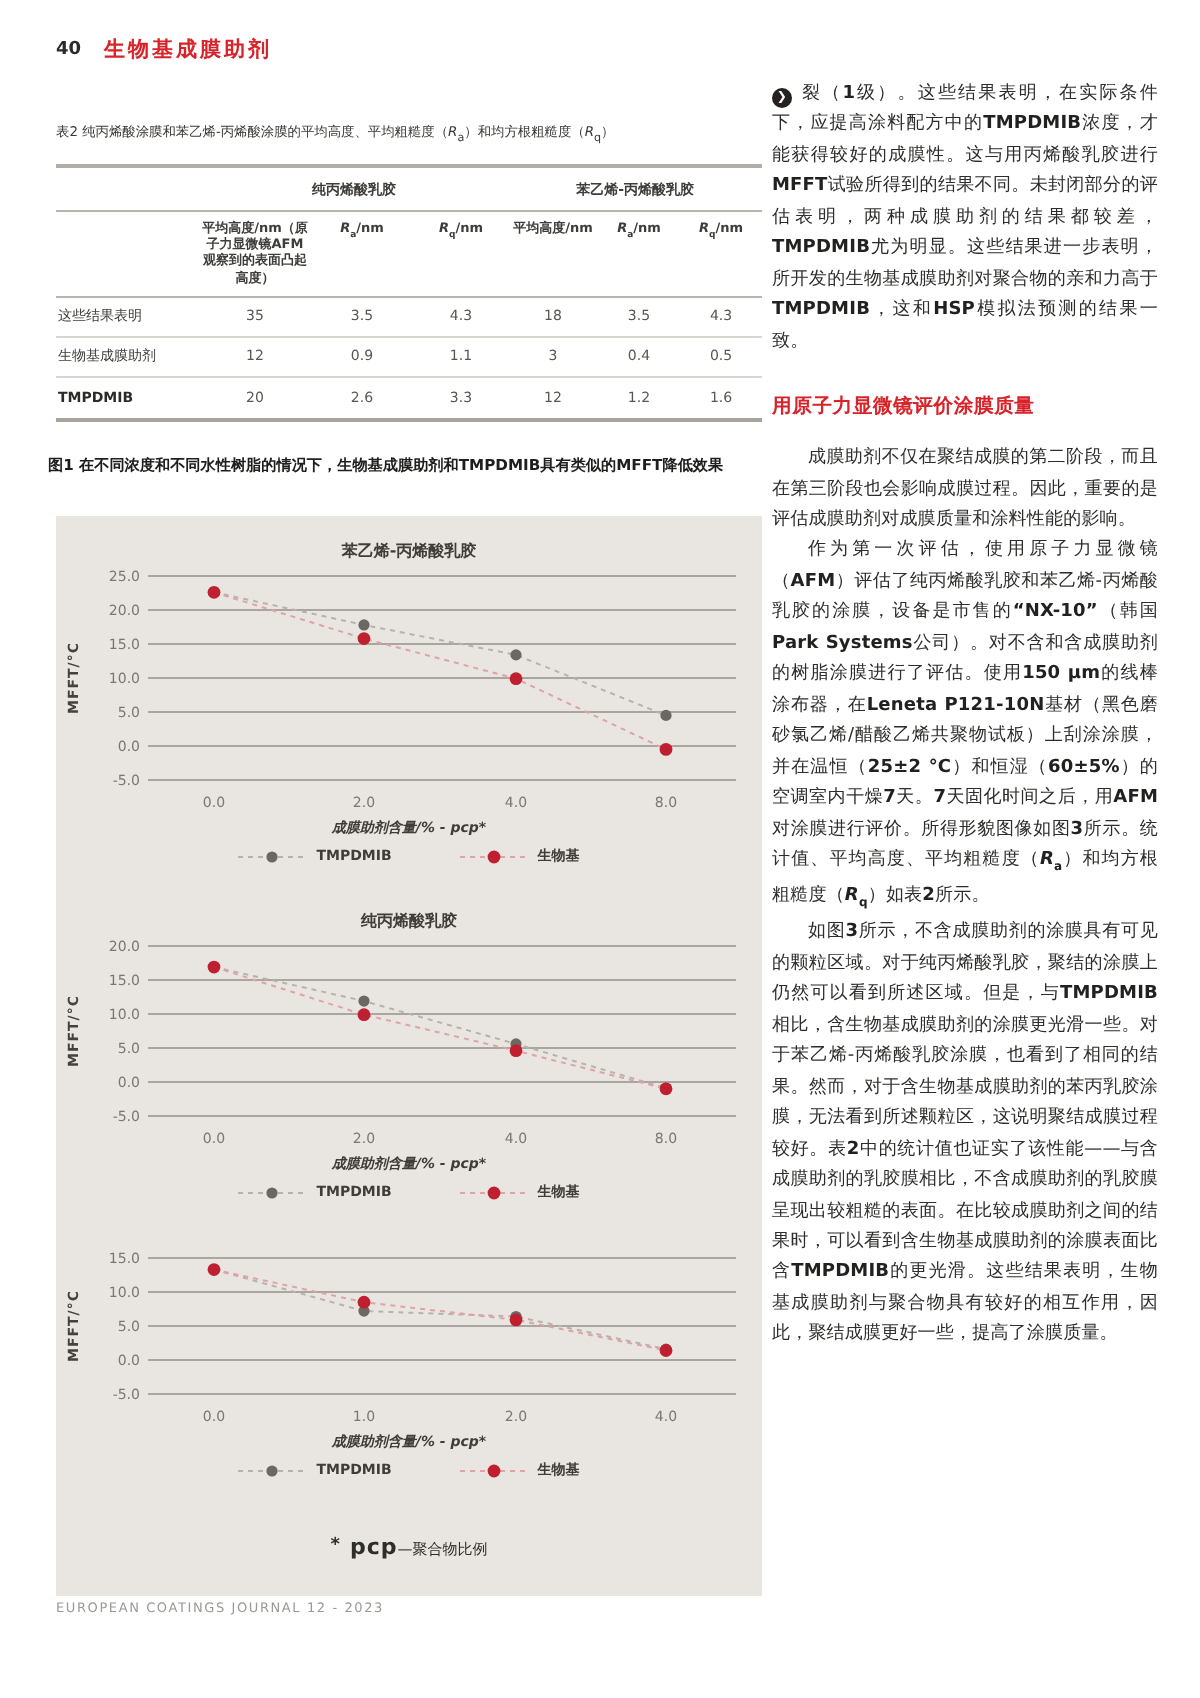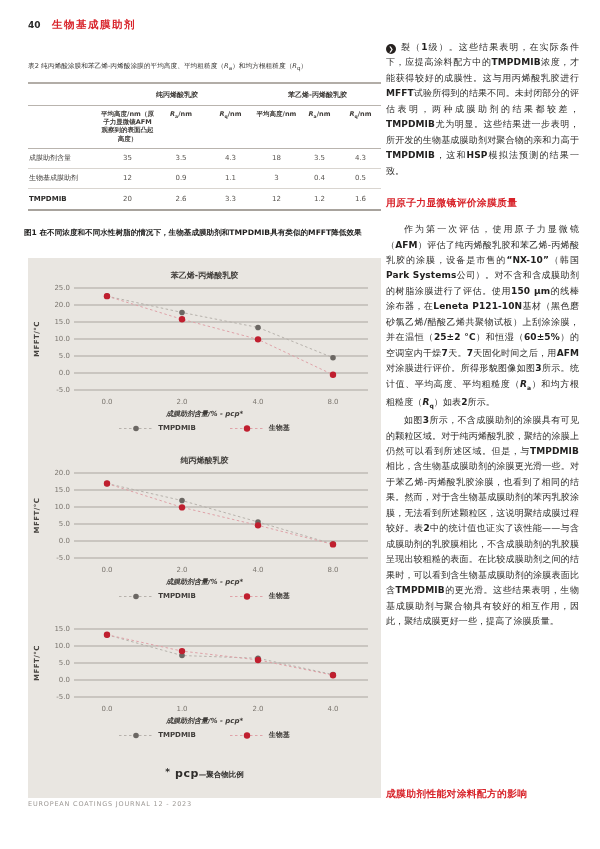--- a/index.html
+++ b/index.html
@@ -33,21 +33,21 @@
   .chart{margin-bottom:22px;}
   .chart-title{text-align:center;font-size:8px;font-weight:bold;color:#3f3c39;margin-bottom:1px;}
   .chart-svg svg{display:block;}
   .chart-xlabel{text-align:center;font-size:7px;font-weight:bold;color:#3f3c39;margin-top:1px;font-style:italic;}
   .chart-legend{display:flex;justify-content:center;gap:34px;align-items:center;margin-top:4px;}
   .leg-item{display:inline-flex;align-items:center;gap:5px;}
   .leg-label{font-size:7px;font-weight:bold;color:#3f3c39;}
   .fig-foot{text-align:center;margin-top:4px;color:#2f2d2b;}
   .fig-foot .star{font-weight:bold;font-size:9px;vertical-align:2px;}
   .fig-foot .term{font-weight:bold;font-size:11px;letter-spacing:0.5px;}
-  .fig-foot .rest{font-weight:bold;font-size:7.5px;}
+  .fig-foot .rest{font-weight:normal;font-size:7.5px;}
   
   .rightcol{position:absolute;left:386px;top:40px;width:193px;height:780px;}
   .art{font-size:9px;line-height:15.45px;text-align:justify;color:#2e2d2b;margin:0;text-indent:2em;
        letter-spacing:0.1px;}
   .art.first{text-indent:0;}
   .art b{font-weight:bold;color:#222120;}
   .art i{font-style:italic;}
   .art sub{font-size:6px;}
   h2.sec{color:#d8232a;font-size:9.8px;font-weight:bold;margin:18px 0 12px;letter-spacing:0.3px;}
   .sec-bottom{position:absolute;top:748px;left:0;width:193px;color:#d8232a;font-size:9.8px;
@@ -89,21 +89,21 @@
             <th>平均高度/nm（原子力显微镜AFM观察到的表面凸起高度）</th>
             <th><i>R</i><sub>a</sub>/nm</th>
             <th><i>R</i><sub>q</sub>/nm</th>
             <th>平均高度/nm</th>
             <th><i>R</i><sub>a</sub>/nm</th>
             <th><i>R</i><sub>q</sub>/nm</th>
           </tr>
         </thead>
         <tbody>
           <tr>
-            <td class="lbl">成膜助剂含量</td>
+            <td class="lbl">这些结果表明</td>
             <td class="num">35</td>
             <td class="num">3.5</td>
             <td class="num">4.3</td>
             <td class="num">18</td>
             <td class="num">3.5</td>
             <td class="num">4.3</td>
           </tr>
           <tr>
             <td class="lbl">生物基成膜助剂</td>
             <td class="num">12</td>
@@ -283,20 +283,20 @@
     </div>
     <div class="fig-foot">
       <span class="star">*</span>
       <span class="term">pcp</span><span class="rest">—聚合物比例</span>
     </div>
   </div>
 
   <div class="rightcol">
     <p class="art first"><span class="cont-icon">❯</span><span>裂（<b>1</b>级）。这些结果表明，在实际条件下，应提高涂料配方中的<b>TMPDMIB</b>浓度，才能获得较好的成膜性。这与用丙烯酸乳胶进行<b>MFFT</b>试验所得到的结果不同。未封闭部分的评估表明，两种成膜助剂的结果都较差，<b>TMPDMIB</b>尤为明显。这些结果进一步表明，所开发的生物基成膜助剂对聚合物的亲和力高于<b>TMPDMIB</b>，这和<b>HSP</b>模拟法预测的结果一致。</span></p>
     <h2 class="sec">用原子力显微镜评价涂膜质量</h2>
+    <p class="art">成膜助剂不仅在聚结成膜的第二阶段，而且在第三阶段也会影响成膜过程。因此，重要的是评估成膜助剂对成膜质量和涂料性能的影响。</p>
     <p class="art">作为第一次评估，使用原子力显微镜（<b>AFM</b>）评估了纯丙烯酸乳胶和苯乙烯-丙烯酸乳胶的涂膜，设备是市售的<b>“NX-10”</b>（韩国<b>Park Systems</b>公司）。对不含和含成膜助剂的树脂涂膜进行了评估。使用<b>150 μm</b>的线棒涂布器，在<b>Leneta P121-10N</b>基材（黑色磨砂氯乙烯/醋酸乙烯共聚物试板）上刮涂涂膜，并在温恒（<b>25±2 °C</b>）和恒湿（<b>60±5%</b>）的空调室内干燥<b>7</b>天。<b>7</b>天固化时间之后，用<b>AFM</b>对涂膜进行评价。所得形貌图像如图<b>3</b>所示。统计值、平均高度、平均粗糙度（<b><i>R</i><sub>a</sub></b>）和均方根粗糙度（<b><i>R</i><sub>q</sub></b>）如表<b>2</b>所示。</p>
     <p class="art">如图<b>3</b>所示，不含成膜助剂的涂膜具有可见的颗粒区域。对于纯丙烯酸乳胶，聚结的涂膜上仍然可以看到所述区域。但是，与<b>TMPDMIB</b>相比，含生物基成膜助剂的涂膜更光滑一些。对于苯乙烯-丙烯酸乳胶涂膜，也看到了相同的结果。然而，对于含生物基成膜助剂的苯丙乳胶涂膜，无法看到所述颗粒区，这说明聚结成膜过程较好。表<b>2</b>中的统计值也证实了该性能——与含成膜助剂的乳胶膜相比，不含成膜助剂的乳胶膜呈现出较粗糙的表面。在比较成膜助剂之间的结果时，可以看到含生物基成膜助剂的涂膜表面比含<b>TMPDMIB</b>的更光滑。这些结果表明，生物基成膜助剂与聚合物具有较好的相互作用，因此，聚结成膜更好一些，提高了涂膜质量。</p>
-    <div class="sec-bottom">成膜助剂性能对涂料配方的影响</div>
   </div>
 
   <div class="footer">EUROPEAN COATINGS JOURNAL 12 - 2023</div>
 
 </div>
 
 </body></html>

